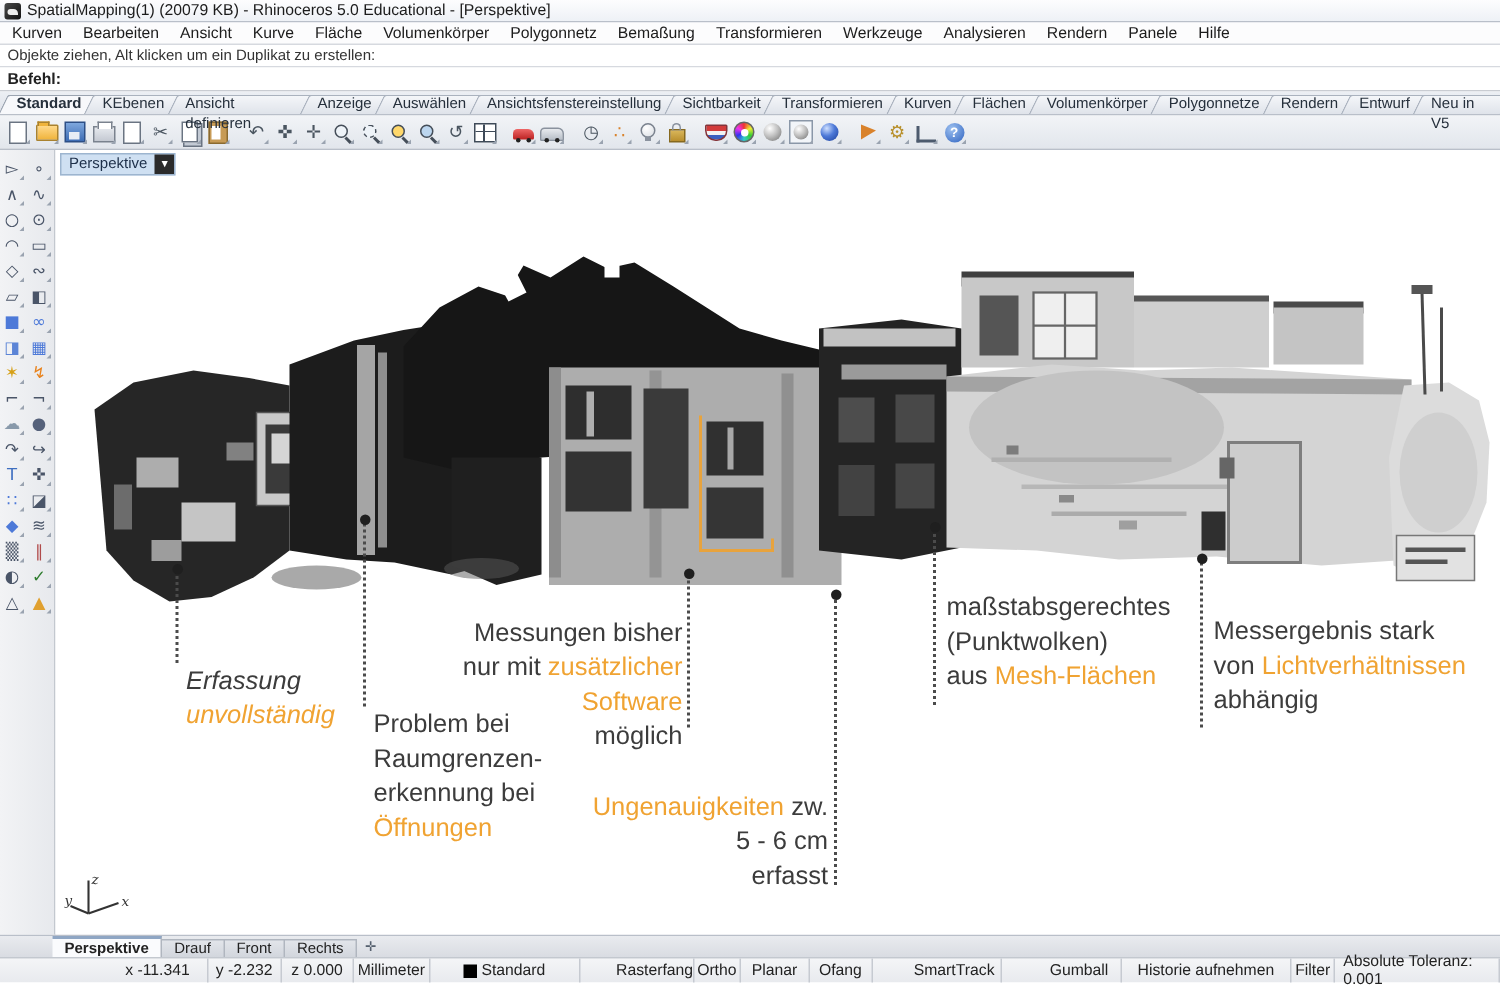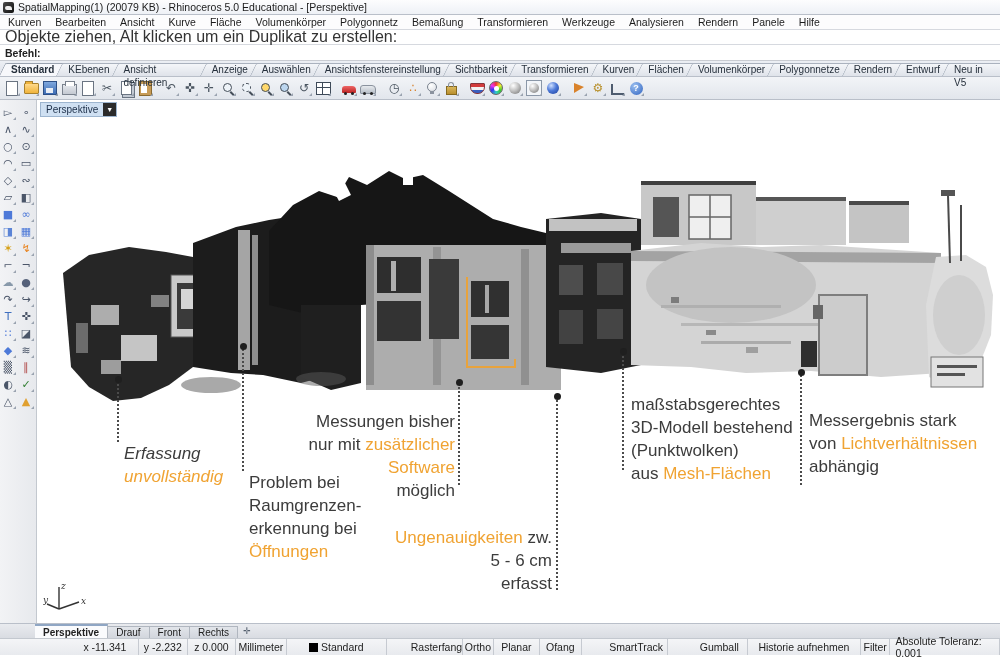--- a/index.html
+++ b/index.html
@@ -9,21 +9,21 @@
 
   
   .titlebar{height:14px;display:flex;align-items:center;gap:4px;padding:0 3px;
             background:linear-gradient(#fdfdfe,#eef1f6);border-bottom:1px solid #b9bfc9;font-size:10.5px;color:#1c1c1c;}
   .rhino-logo{width:11px;height:11px;background:linear-gradient(135deg,#4a4a4a,#111);border-radius:2px;position:relative;flex:0 0 auto;}
   .rhino-logo::after{content:'';position:absolute;left:2px;top:4px;width:7px;height:4px;background:#eee;border-radius:2px 3px 0 2px;}
   .menubar{height:14px;display:flex;align-items:center;gap:14px;padding:0 8px;background:#fcfcfd;
            border-bottom:1px solid #d6d9df;font-size:10.5px;color:#1c1c1c;}
   .menubar .mi{cursor:default;}
   .promptline{height:14px;display:flex;align-items:center;padding:0 5px;background:#ffffff;
-              border-bottom:1px solid #d6d9df;font-size:16px;color:#333;}
+              border-bottom:1px solid #d6d9df;font-size:10px;color:#333;}
   .cmdline{height:15px;display:flex;align-items:center;padding:0 5px;background:#ffffff;
            border-bottom:1px solid #c9ccd2;font-size:10.5px;}
   .cmdline .lbl{font-weight:bold;margin-right:3px;}
   .cmdline input{flex:1;border:none;outline:none;font:inherit;background:transparent;padding:0;height:12px;}
 
   
   .ribbontabs{height:15px;background:linear-gradient(#eceff4,#dde1e9);border-bottom:1px solid #b9bfc9;
               display:flex;align-items:flex-end;padding-left:2px;font-size:10px;color:#26303c;}
   .rtab{position:relative;height:13px;line-height:13px;padding:0 9px;margin-right:-4px;cursor:default;}
   .rtab::before{content:'';position:absolute;inset:0;transform:skewX(-26deg);
@@ -519,21 +519,20 @@
         <div class="ldot" style="left: 516.5px; top: 292.5px;"></div>
         <div class="ann right" style="top: 426px; right: 448px;">
           <div><span class="orange">Ungenauigkeiten</span><span> zw.</span></div>
           <div><span>5 - 6 cm</span></div>
           <div><span>erfasst</span></div>
         </div>
         <div class="leader" style="left: 585px; top: 251px; height: 119px;"></div>
         <div class="ldot" style="left: 582.5px; top: 247.5px;"></div>
         <div class="ann" style="top: 293px; left: 594px;">
           <div><span>maßstabsgerechtes</span></div>
-          <div><span>3D-Modell bestehend</span></div>
           <div><span>(Punktwolken)</span></div>
           <div><span>aus </span><span class="orange">Mesh-Flächen</span></div>
         </div>
         <div class="leader" style="left: 763px; top: 272px; height: 113px;"></div>
         <div class="ldot" style="left: 760.5px; top: 268.5px;"></div>
         <div class="ann" style="top: 309px; left: 772px;">
           <div><span>Messergebnis stark</span></div>
           <div><span>von </span><span class="orange">Lichtverhältnissen</span></div>
           <div><span>abhängig</span></div>
         </div>

